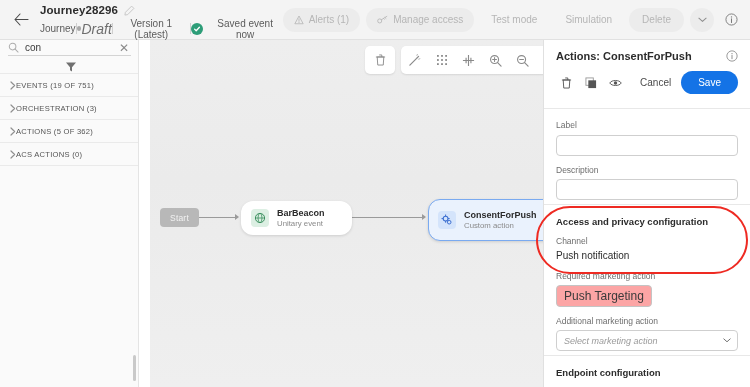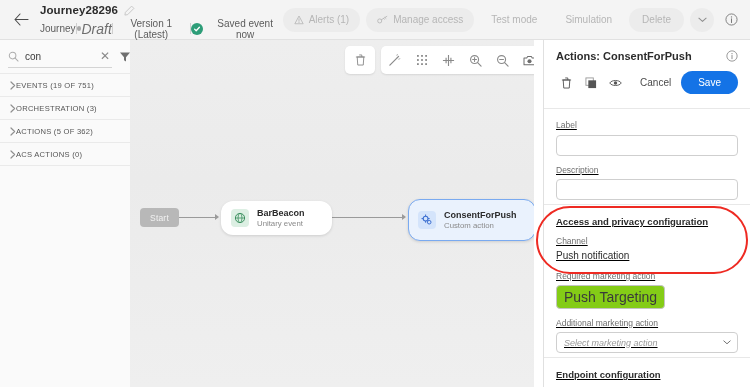--- a/index.html
+++ b/index.html
@@ -59,20 +59,21 @@
 
   
   .sidebar {
     position: absolute; left: 0; top: 40px; width: 139px; height: 347px;
     background: #fafafa; border-right: 1px solid #e4e4e4;
     display: flex; flex-direction: column;
   }
   .search-row {
     display: flex; align-items: center; height: 33px; padding: 0 7px 0 8px; gap: 5px;
     background: #fafafa;
+    flex-direction: column;
   }
   .search-field {
     flex: 1; display: flex; align-items: center; gap: 6px;
     border-bottom: 1px solid #d4d4d4; height: 22px;
   }
   .search-field .mag { flex: 0 0 auto; opacity: .55; display:block; }
   .search-input {
     border: none; outline: none; background: transparent;
     font-size: 10px; color: #3a3a3a; width: 100%;
     font-family: "Liberation Sans", sans-serif; padding: 0;
@@ -90,21 +91,21 @@
   .acc-label {
     font-size: 7.6px; color: #555; letter-spacing: .25px; white-space: nowrap;
   }
   .sb-scroll {
     position: absolute; right: 2px; bottom: 6px; width: 3px; height: 26px;
     background: #c9c9c9; border-radius: 2px;
   }
 
   
   .canvas {
-    position: absolute; left: 130px; top: 40px; width: 404px; height: 347px;
+    position: absolute; left: 150px; top: 40px; width: 404px; height: 347px;
     background: linear-gradient(180deg,#eeeeee 0%, #ebebeb 40%, #efefef 100%);
     overflow: hidden;
   }
   .canvas-toolbar { position: absolute; left: 215px; top: 6px; display: flex; gap: 6px; }
   .tb-group {
     background: #ffffff; border-radius: 5px; height: 28px;
     display: flex; align-items: center; box-shadow: 0 1px 2px rgba(0,0,0,.10);
   }
   .tb-group.single { width: 30px; justify-content: center; }
   .tb-btn {
@@ -170,35 +171,35 @@
   .cancel-btn {
     margin-left: auto; font-size: 10px; color: #4a4a4a; background: none; border: none;
     cursor: pointer; padding: 0 10px; font-family: "Liberation Sans", sans-serif;
   }
   .save-btn {
     height: 23px; padding: 0 17px; border-radius: 12px; border: none;
     background: #1473e6; color: #ffffff; font-size: 10px; cursor: pointer;
     font-family: "Liberation Sans", sans-serif;
   }
   .panel-body { flex: 1; overflow: hidden; }
-  .psection { padding: 5px 12px 0 12px; text-decoration: underline; }
+  .psection { padding: 5px 12px 0 12px; }
   .psection.div-top { border-top: 1px solid #e8e8e8; margin-top: 4px; padding-top: 11px; }
   .fld-label { font-size: 8.5px; color: #6e6e6e; margin-bottom: 4px; }
   .fld-input {
     width: 100%; height: 21px; border: 1px solid #cfcfcf; border-radius: 4px;
     background: #ffffff; font-size: 9px; color: #3a3a3a; padding: 0 7px;
     outline: none; font-family: "Liberation Sans", sans-serif;
   }
   .fld-input::placeholder { color: #b0b0b0; font-style: italic; }
   .fld-gap { height: 9px; }
   .sect-title { font-size: 9.5px; font-weight: bold; color: #2c2c2c; margin-bottom: 9px; }
   .ro-value { font-size: 10px; color: #2c2c2c; margin-bottom: 10px; }
   .chip {
     display: inline-block; border: 1px solid #c4c4c4; border-radius: 4px;
-    padding: 3px 7px; font-size: 14px; color: #3a3a3a; background: #84cc16;
+    padding: 3px 7px; font-size: 12px; color: #3a3a3a; background: #fca5a5;
     cursor: pointer;
   }
   .select-wrap { position: relative; }
   .fld-select {
     width: 100%; height: 21px; border: 1px solid #cfcfcf; border-radius: 4px;
     background: #ffffff; font-size: 9px; color: #9a9a9a; padding: 0 20px 0 7px;
     display: flex; align-items: center; font-style: italic; cursor: pointer;
   }
   .sel-chev { position: absolute; right: 7px; top: 8px; }
 

